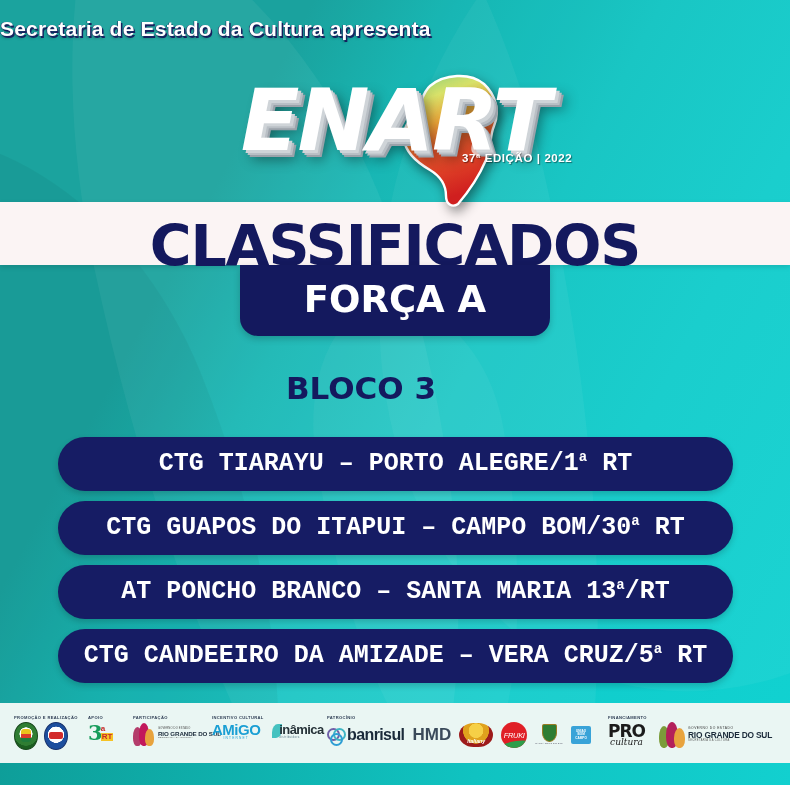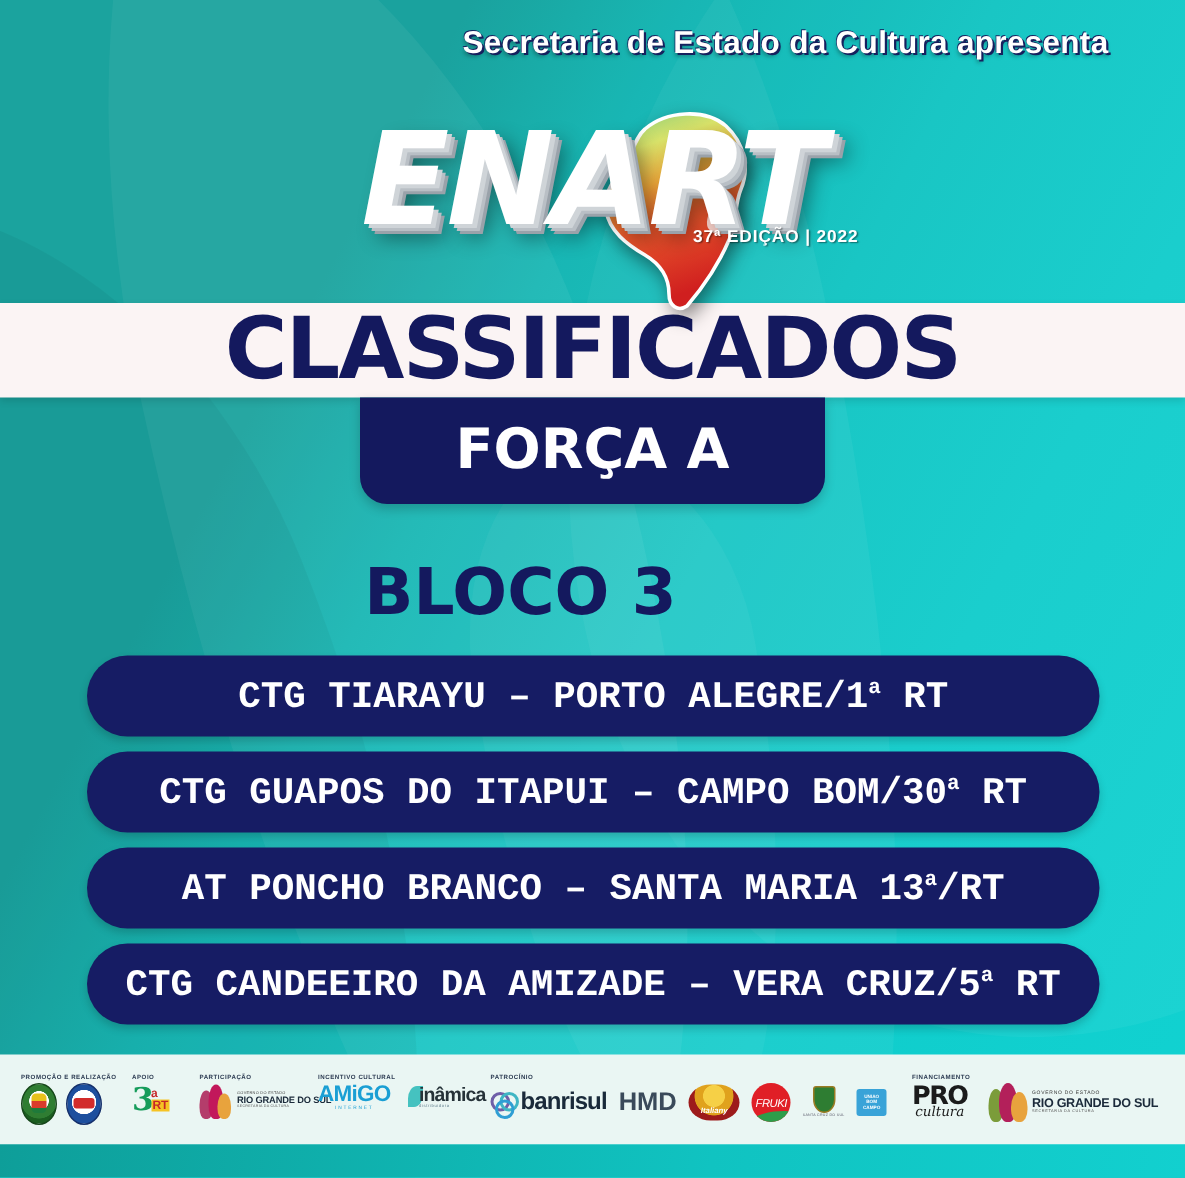--- a/index.html
+++ b/index.html
@@ -42,21 +42,21 @@
   .sw5{
     left:330px;top:300px;width:190px;height:480px;
     background:rgba(255,255,255,0.045);
     border-radius:46% 54% 50% 50% / 30% 30% 70% 70%;
     transform:rotate(-9deg);
   }
 
   
   .header{position:absolute;left:0;top:0;width:790px;height:200px;}
   .presenter{
-    position:absolute;top:17px;left:0;width:739px;text-align:right;
+    position:absolute;top:17px;left:0;width:739px;text-align:left;
     font-size:21px;font-weight:bold;color:#FFFFFF;letter-spacing:.2px;
     text-shadow:1.5px 1.5px 0 #16205e, -0.5px -0.5px 0 #16205e, 0 2px 3px rgba(0,0,0,.35);
   }
   .kicker{
     position:absolute;top:54px;left:0;width:790px;text-align:center;
     font-size:14.5px;font-weight:bold;color:#FFFFFF;letter-spacing:2.3px;
     text-shadow:1px 1px 0 rgba(10,40,60,.55);
   }
   .logowrap{
     position:absolute;top:70px;left:0;width:790px;height:115px;
@@ -84,21 +84,21 @@
     z-index:4;
   }
 
   
   .band{
     position:absolute;left:0;top:202px;width:790px;height:63px;
     background:#FBF4F4;
     box-shadow:0 2px 5px rgba(0,0,0,.13);
   }
   .band-title{
-    position:absolute;left:0;top:0;width:790px;height:63px;
+    position:absolute;left:0;top:13px;width:790px;height:63px;
     display:flex;align-items:center;justify-content:center;
     font-family:"DejaVu Sans",sans-serif;
     font-size:57px;font-weight:bold;color:#14195E;letter-spacing:-1.2px;
     line-height:1;
   }
   .forca{
     position:absolute;left:240px;top:265px;width:310px;height:71px;
     background:#14195E;
     border-radius:0 0 18px 18px;
     display:flex;align-items:center;justify-content:center;
@@ -107,21 +107,21 @@
   .forca span{
     font-family:"DejaVu Sans",sans-serif;
     font-size:37px;font-weight:bold;color:#FFFFFF;letter-spacing:0px;
     padding-bottom:2px;
   }
 
   
   .bloco{
     position:absolute;left:0;top:370px;width:694px;text-align:center;
     font-family:"DejaVu Sans",sans-serif;
-    font-size:43px;font-weight:bold;color:#14195E;letter-spacing:0px;
+    font-size:31px;font-weight:bold;color:#14195E;letter-spacing:0px;padding-left:14px;
   }
 
   
   .list{position:absolute;left:58px;top:437px;width:675px;}
   .pill{
     position:relative;height:54px;margin-bottom:10px;
     background:#161C64;border-radius:28px;
     display:flex;align-items:center;justify-content:center;
     box-shadow:0 3px 6px rgba(0,0,0,.18);
   }

